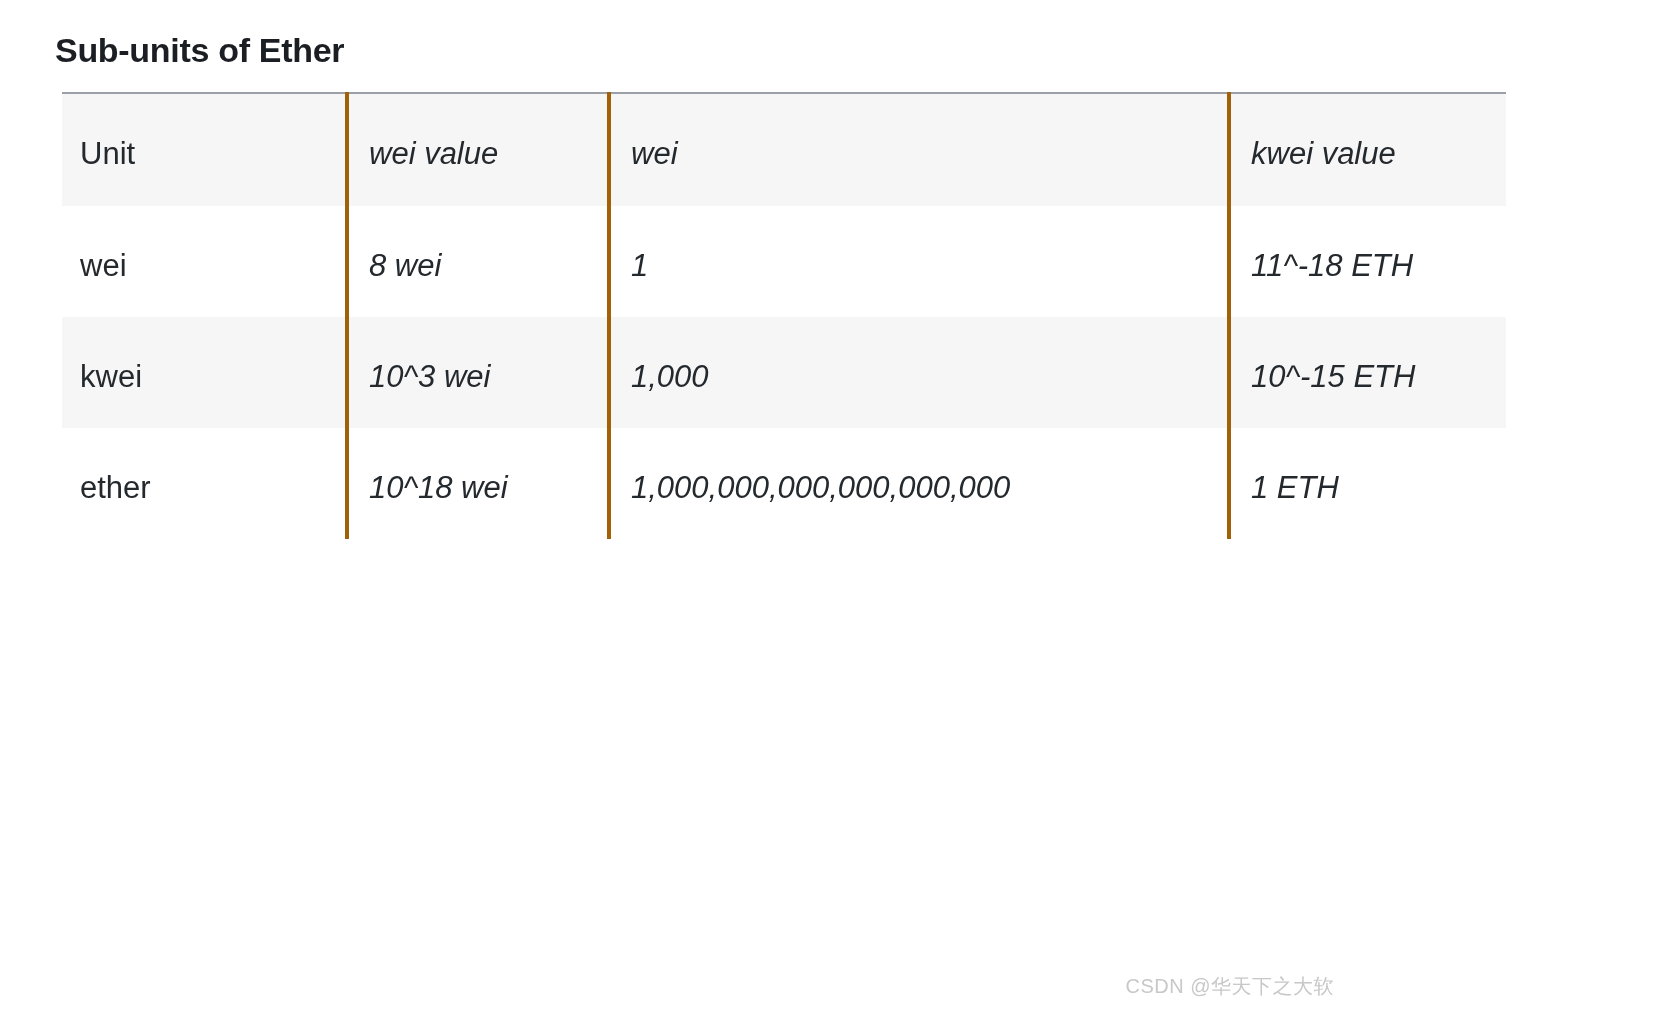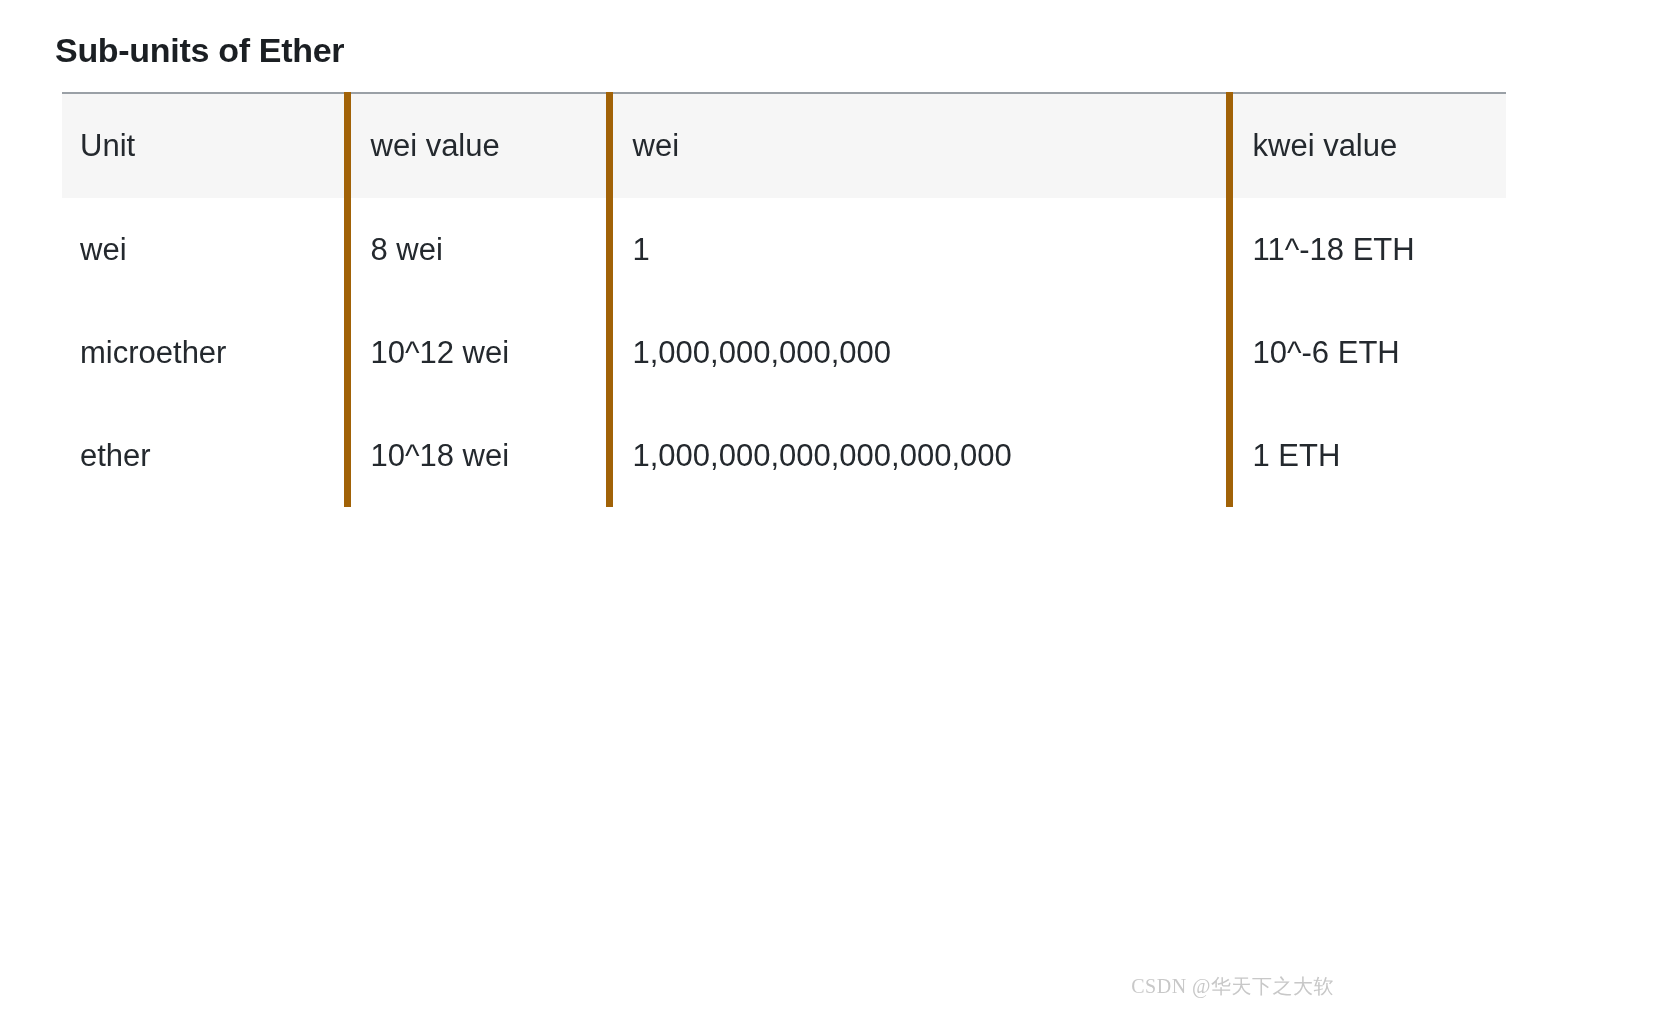--- a/index.html
+++ b/index.html
@@ -54,31 +54,32 @@
   table.units col.c-wei   { width: 620px; }
   table.units col.c-ev    { width: 277px; }
 
   table.units th,
   table.units td {
     text-align: left;
     vertical-align: middle;
     font-weight: 400;
     font-size: 31px;
     color: #24292e;
-    padding: 0 0 0 20px;
+    padding: 8px 0 0 20px;
     height: 103px;
     line-height: 103px;
     white-space: nowrap;
     overflow: visible;
   }
 
   
   table.units th.sep,
   table.units td.sep {
-    border-left: 7px solid #a16207;
+    border-left: 4px solid #a16207;
+    font-style: italic;
   }
 
   table.units thead tr {
     background: #f6f6f6;
   }
   table.units thead th {
     height: 104px;
     line-height: 104px;
     font-size: 31px;
     color: #24292e;
@@ -97,21 +98,21 @@
     padding-left: 18px;
   }
 
   
   .watermark {
     position: absolute;
     right: 14px;
     bottom: 12px;
     font-size: 20px;
     color: #c8c8c8;
-    font-family: Liberation Serif, serif;
+    font-family: Liberation Sans, sans-serif;
     white-space: nowrap;
     letter-spacing: 0.5px;
   }
 </style>
 </head>
 <body>
 
 <div class="page">
 
   <h1 class="doc-title">Sub-units of Ether</h1>
@@ -132,25 +133,25 @@
           <th class="sep">kwei value</th>
         </tr>
       </thead>
       <tbody>
         <tr class="plain">
           <td>wei</td>
           <td class="sep">8 wei</td>
           <td class="sep">1</td>
           <td class="sep">11^-18 ETH</td>
         </tr>
-        <tr class="plain">
-          <td>microether</td>
-          <td class="sep">10^12 wei</td>
-          <td class="sep">1,000,000,000,000</td>
-          <td class="sep">10^-6 ETH</td>
+        <tr class="stripe">
+          <td>kwei</td>
+          <td class="sep">10^3 wei</td>
+          <td class="sep">1,000</td>
+          <td class="sep">10^-15 ETH</td>
         </tr>
         <tr class="plain">
           <td>ether</td>
           <td class="sep">10^18 wei</td>
           <td class="sep">1,000,000,000,000,000,000</td>
           <td class="sep">1 ETH</td>
         </tr>
       </tbody>
     </table>
   </div>

